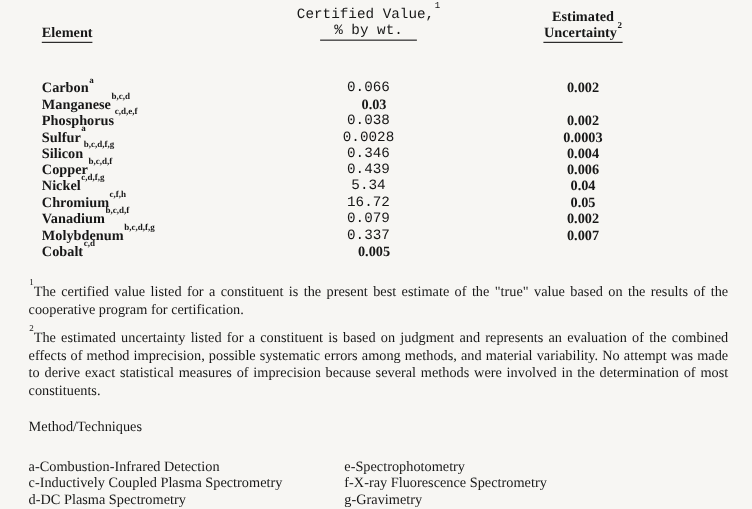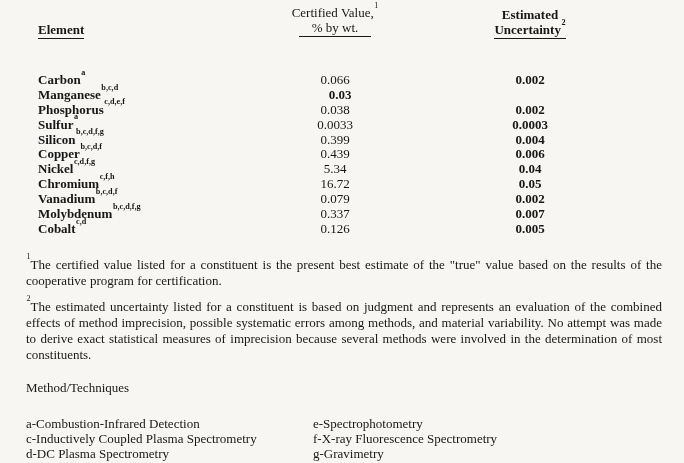--- a/index.html
+++ b/index.html
@@ -6,21 +6,21 @@
   html,body { background:#f3f2ef; }
   .page {
     position:relative; width:684px; height:463px;
     background:#f7f6f3; color:#171717;
     font-family:"Liberation Serif", serif; font-size:13px;
     overflow:hidden;
   }
   
   .thead { display:flex; align-items:flex-end; padding-top:5px; }
   .c1 { width:240px; padding-left:38px; text-align:left;font-weight:bold; }
-  .c2 { width:190px; text-align:center; }
+  .c2 { width:190px; text-align:center;font-family:Liberation Mono, monospace; }
   .c3 { width:200px; text-align:center;font-weight:bold; }
   .hdr-line { line-height:15px; }
   .u  { border-bottom:1px solid #171717; padding-bottom:1px; }
   .u-wide { display:inline-block; padding:0 13px 1px 13px; border-bottom:1px solid #171717; }
   .tbody { margin-top:36px; }
   .trow { display:flex; height:14.9px; line-height:14.9px; }
   sup { font-size:8.2px; line-height:0; position:relative; top:-4px; margin-left:0.5px; }
   sub { font-size:8.2px; line-height:0; position:relative; top:2.5px; }
   
   .fn { margin:20px 22px 0 26px; width:636px; text-align:justify; line-height:16px; }
@@ -65,26 +65,26 @@
         <div class="c1">Manganese<sup>b,c,d</sup></div>
         <div class="c3">0.03</div>
       </div>
       <div class="trow">
         <div class="c1">Phosphorus<sup>c,d,e,f</sup></div>
         <div class="c2">0.038</div>
         <div class="c3">0.002</div>
       </div>
       <div class="trow">
         <div class="c1">Sulfur<sup>a</sup></div>
-        <div class="c2">0.0033</div>
+        <div class="c2">0.0028</div>
         <div class="c3">0.0003</div>
       </div>
       <div class="trow">
         <div class="c1">Silicon<sup>b,c,d,f,g</sup></div>
-        <div class="c2">0.399</div>
+        <div class="c2">0.346</div>
         <div class="c3">0.004</div>
       </div>
       <div class="trow">
         <div class="c1">Copper<sup>b,c,d,f</sup></div>
         <div class="c2">0.439</div>
         <div class="c3">0.006</div>
       </div>
       <div class="trow">
         <div class="c1">Nickel<sup>c,d,f,g</sup></div>
         <div class="c2">5.34</div>
@@ -100,21 +100,20 @@
         <div class="c2">0.079</div>
         <div class="c3">0.002</div>
       </div>
       <div class="trow">
         <div class="c1">Molybdenum<sup>b,c,d,f,g</sup></div>
         <div class="c2">0.337</div>
         <div class="c3">0.007</div>
       </div>
       <div class="trow">
         <div class="c1">Cobalt<sup>c,d</sup></div>
-        <div class="c2">0.126</div>
         <div class="c3">0.005</div>
       </div>
     </div>
   </div>
 
   <p class="fn"><sup>1</sup>The certified value listed for a constituent is the present best estimate of the "true" value based on the results of the cooperative program for certification.</p>
   <p class="fn fn2"><sup>2</sup>The estimated uncertainty listed for a constituent is based on judgment and represents an evaluation of the combined effects of method imprecision, possible systematic errors among methods, and material variability. No attempt was made to derive exact statistical measures of imprecision because several methods were involved in the determination of most constituents.</p>
 
   <div class="methods-heading">Method/Techniques</div>
   <div class="methods">

